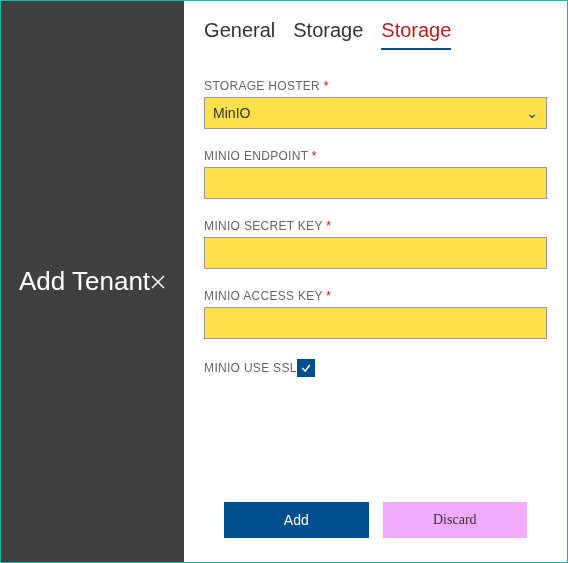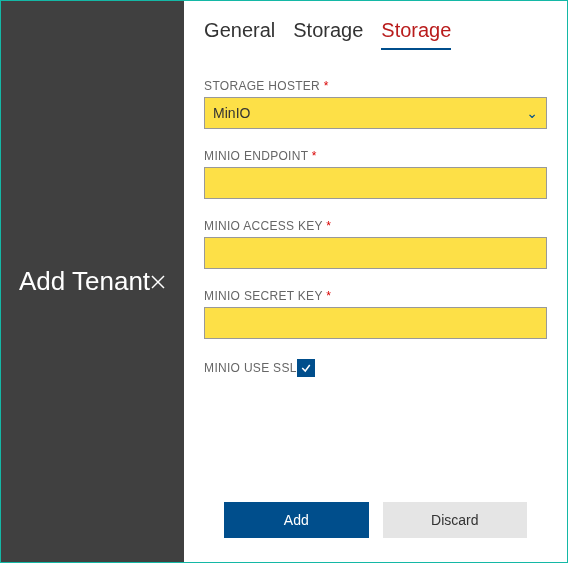--- a/index.html
+++ b/index.html
@@ -127,22 +127,23 @@
       height: 36px;
       border: none;
       font-size: 14px;
       cursor: pointer;
     }
     .btn-primary {
       background: #004e8c;
       color: #fff;
     }
     .btn-secondary {
-      background: #e5e5e5;
+      background: #f0abfc;
       color: #333;
+      font-family: Liberation Serif, serif;
     }
   </style>
 </head>
 <body>
 
 <div class="dialog">
   <div class="dialog-header">
     <div class="dialog-title">Add Tenant</div>
     <div class="close-icon">
       <svg viewBox="0 0 16 16">
@@ -171,28 +172,28 @@
 
     <div class="field">
       <label class="field-label">
         <span>MINIO ENDPOINT</span> <span class="req">*</span>
       </label>
       <input type="text" class="field-input" value="" style="">
     </div>
 
     <div class="field">
       <label class="field-label">
+        <span>MINIO SECRET KEY</span> <span class="req">*</span>
+      </label>
+      <input type="text" class="field-input" value="" style="">
+    </div>
+
+    <div class="field">
+      <label class="field-label">
         <span>MINIO ACCESS KEY</span> <span class="req">*</span>
-      </label>
-      <input type="text" class="field-input" value="" style="">
-    </div>
-
-    <div class="field">
-      <label class="field-label">
-        <span>MINIO SECRET KEY</span> <span class="req">*</span>
       </label>
       <input type="text" class="field-input" value="" style="">
     </div>
 
     <div class="field-row-inline">
       <label class="field-label" style="margin-bottom:0">MINIO USE SSL</label>
       <div class="checkbox">
         <svg viewBox="0 0 16 16" width="12" height="12">
             <polyline points="3,8 7,12 13,4"></polyline>
           </svg>

